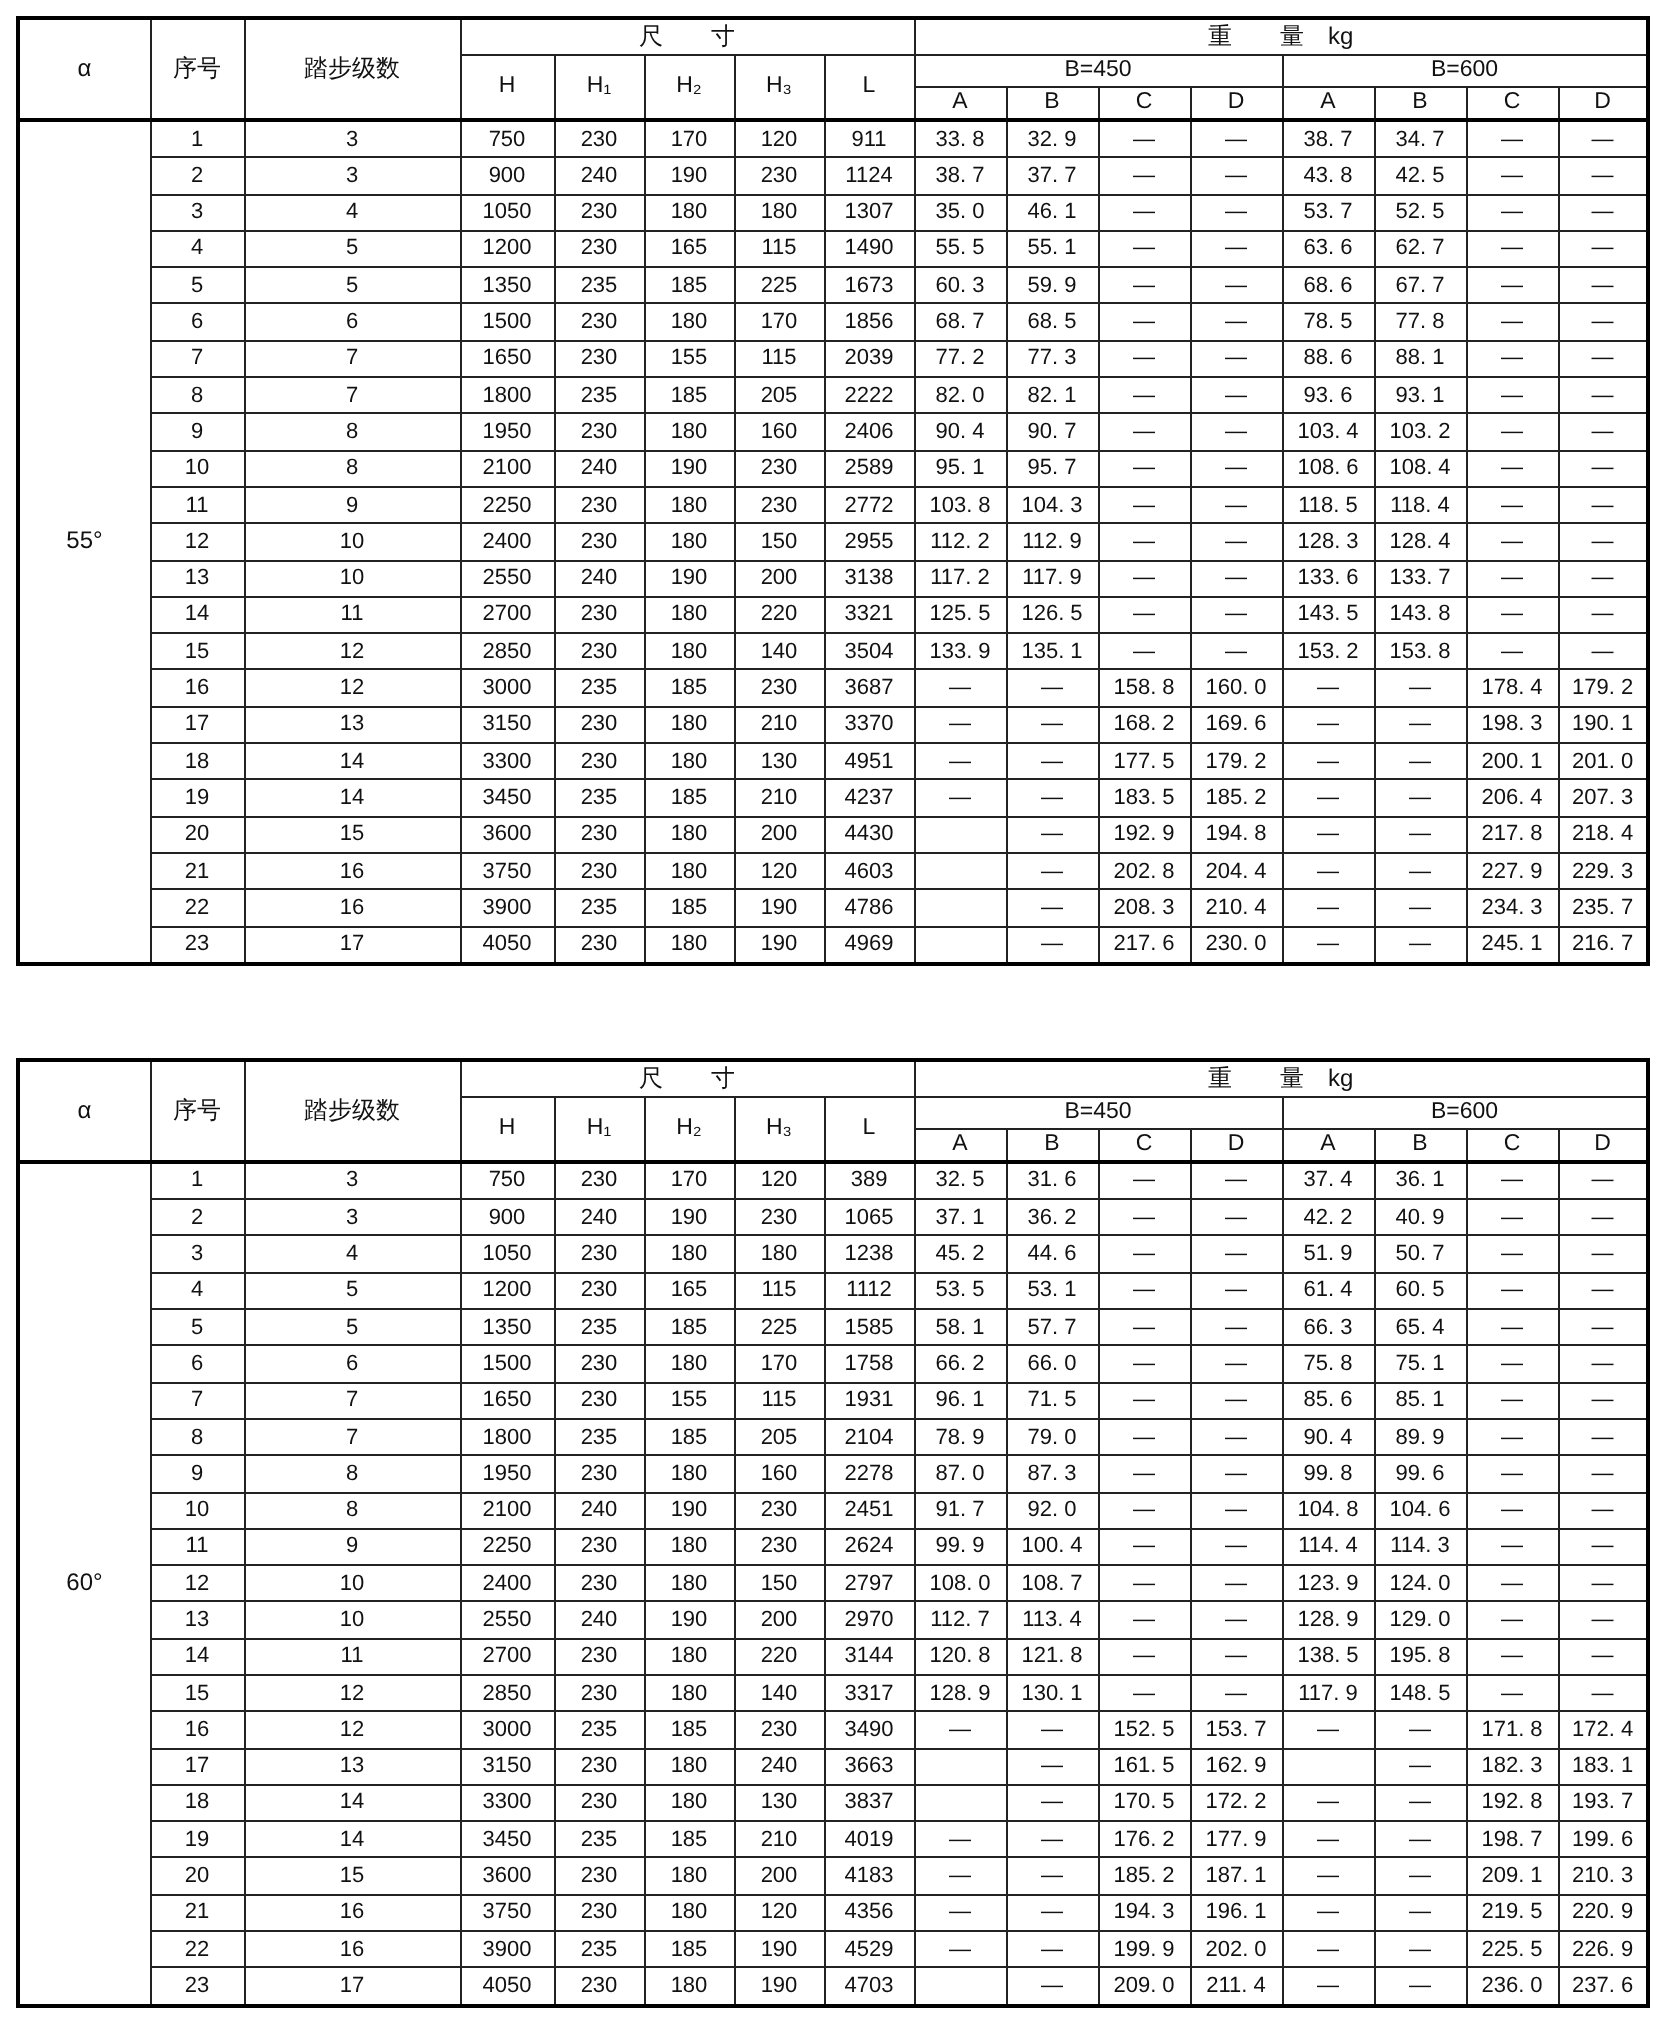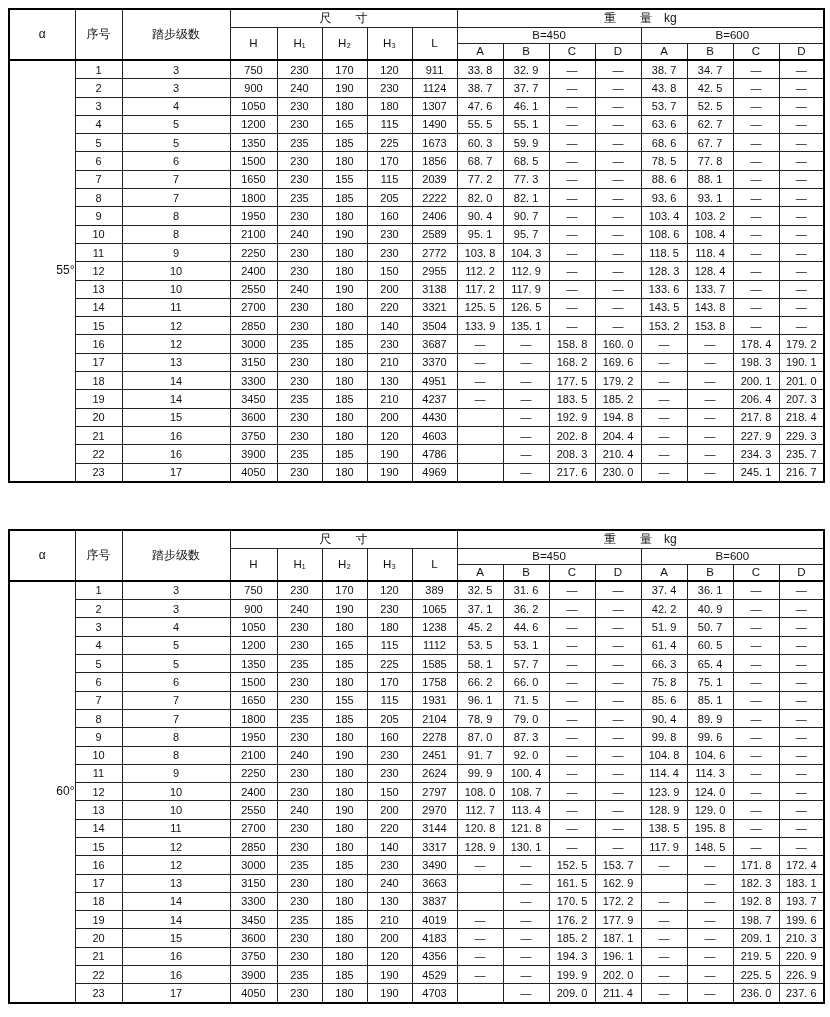--- a/index.html
+++ b/index.html
@@ -8,21 +8,21 @@
   table.spec{border-collapse:collapse;table-layout:fixed;width:814px;border:2px solid #000;background:#fff;}
   table.spec.first{margin-bottom:46px;}
   .spec th,.spec td{border:1px solid #222;padding:0;text-align:center;vertical-align:middle;
     font-weight:normal;font-size:11px;line-height:1.1;overflow:hidden;white-space:nowrap;}
   .spec thead{border-bottom:2px solid #000;}
   .spec thead th{font-size:12px;}
   .spec tr.hr1 th{height:17px;}
   .spec tr.hr2 th{height:15px;font-size:11.5px;}
   .spec tr.hr3 th{height:15px;font-size:11.5px;}
   .spec tbody td{height:17.3px;}
-  .spec td.alpha-cell{font-size:12px;text-align:right;}
+  .spec td.alpha-cell{font-size:12px;}
   .dim-col{font-size:12px;}
 </style>
 </head>
 <body>
 
 <div class="page">
 
   <table class="spec first">
     <colgroup>
       <col style="width:66px">
@@ -107,21 +107,21 @@
           <td>—</td>
         </tr>
         <tr>
           <td>3</td>
           <td>4</td>
           <td>1050</td>
           <td>230</td>
           <td>180</td>
           <td>180</td>
           <td>1307</td>
-          <td>47. 6</td>
+          <td>35. 0</td>
           <td>46. 1</td>
           <td>—</td>
           <td>—</td>
           <td>53. 7</td>
           <td>52. 5</td>
           <td>—</td>
           <td>—</td>
         </tr>
         <tr>
           <td>4</td>

